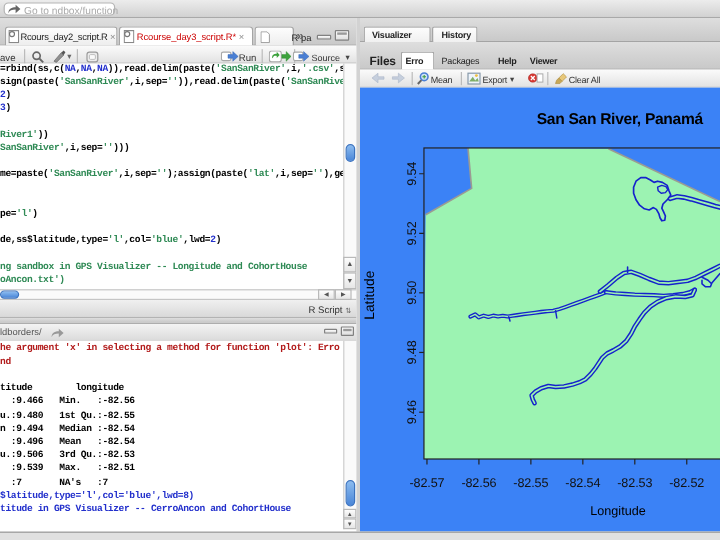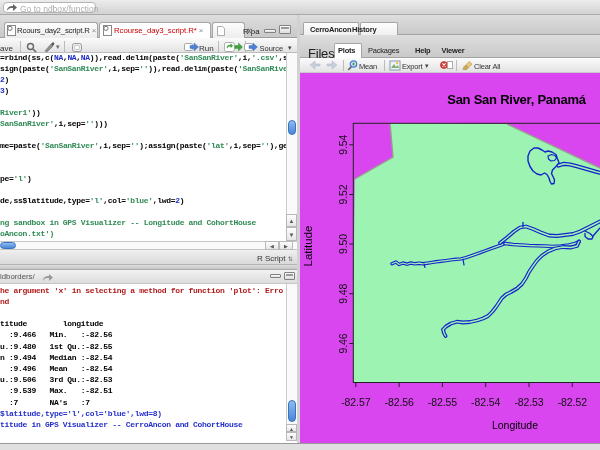--- a/index.html
+++ b/index.html
@@ -145,27 +145,27 @@
 <div class="abs scrolltrack" style="left:286px;top:284px;width:11px;height:157px;border-left:1px solid #ccc"></div>
 <div class="abs bluethumb" style="left:287.5px;top:400px;width:8px;height:22px"></div>
 <div class="abs sbbtn" style="left:286px;top:424px;width:11px;height:8px;font-size:5px;line-height:8px">▲</div>
 <div class="abs sbbtn" style="left:286px;top:432px;width:11px;height:9px;font-size:5px;line-height:9px">▼</div>
 
 <div class="abs" style="left:297px;top:15px;width:3px;height:428px;background:#d2d2d2"></div>
 
 <div class="abs tabbar" style="left:300px;top:15px;width:300px;height:20px;border-bottom:1px solid #a4a4a4"></div>
 <div class="abs" style="left:302.5px;top:22px;width:56px;height:13px;background:linear-gradient(#fdfdfd,#f0f0f0);border:1px solid #a5a5a5;border-bottom:none;border-radius:2px 2px 0 0"></div>
 <div class="abs" style="left:360px;top:22px;width:38px;height:13px;background:linear-gradient(#fdfdfd,#f0f0f0);border:1px solid #a5a5a5;border-bottom:none;border-radius:2px 2px 0 0"></div>
-<div class="abs" style="left:310px;top:24.5px;font-size:7.5px;letter-spacing:-0.2px;font-weight:bold;color:#222">CerroAncon</div>
-<div class="abs" style="left:352px;top:24.5px;font-size:7.5px;letter-spacing:-0.2px;font-weight:bold;color:#222">History</div>
+<div class="abs" style="left:310px;top:24.5px;font-size:7.5px;letter-spacing:-0.2px;font-weight:bold;color:#222">Visualizer</div>
+<div class="abs" style="left:368px;top:24.5px;font-size:7.5px;letter-spacing:-0.2px;font-weight:bold;color:#222">History</div>
 
 <div class="abs tabbar" style="left:300px;top:35px;width:300px;height:23px;border-bottom:1px solid #a4a4a4"></div>
 <div class="abs" style="left:333.5px;top:43px;width:28.5px;height:15px;background:#fff;border:1px solid #a5a5a5;border-bottom:none;border-radius:2px 2px 0 0"></div>
-<div class="abs" style="left:308px;top:46px;font-size:13px;letter-spacing:-0.2px;font-weight:normal;color:#222">Files</div>
-<div class="abs" style="left:338px;top:46px;font-size:7.5px;letter-spacing:-0.2px;font-weight:bold;color:#222">Plots</div>
+<div class="abs" style="left:308px;top:46px;font-size:10px;letter-spacing:-0.2px;font-weight:bold;color:#222">Files</div>
+<div class="abs" style="left:338px;top:46px;font-size:7.5px;letter-spacing:-0.2px;font-weight:bold;color:#222">Erro</div>
 <div class="abs" style="left:368px;top:46px;font-size:7.5px;letter-spacing:-0.2px;font-weight:normal;color:#222">Packages</div>
 <div class="abs" style="left:415px;top:46px;font-size:7.5px;letter-spacing:-0.2px;font-weight:bold;color:#222">Help</div>
 <div class="abs" style="left:441.5px;top:46px;font-size:7.5px;letter-spacing:-0.2px;font-weight:bold;color:#222">Viewer</div>
 
 <div class="abs toolbar2" style="left:300px;top:58px;width:300px;height:15px;border-bottom:1px solid #c9c9c9"></div>
 <svg class="abs" style="left:309px;top:60px" width="12" height="10" viewBox="0 0 12 10">
       <path d="M6 1 L6 4 L11 4 L11 6 L6 6 L6 9 L1 5 Z" fill="#c6cfdd" stroke="#aab6c8" stroke-width="0.5"></path>
     </svg>
 <svg class="abs" style="left:326px;top:60px" width="12" height="10" viewBox="0 0 12 10">
       <path d="M6 1 L6 4 L1 4 L1 6 L6 6 L6 9 L11 5 Z" fill="#c6cfdd" stroke="#aab6c8" stroke-width="0.5"></path>
@@ -192,21 +192,21 @@
 <svg class="abs" style="left:447px;top:61px" width="6" height="8" viewBox="0 0 6 8">
       <rect x="0.5" y="0.5" width="5" height="7" fill="#fff" stroke="#aaa"></rect>
     </svg>
 <div class="abs sep" style="left:456px;top:60px;height:11px"></div>
 <svg class="abs" style="left:462px;top:60px" width="11" height="11" viewBox="0 0 12 11">
       <path d="M8 1 L11 4 L7 8 L4 5 Z" fill="#e8c87a" stroke="#b09040" stroke-width="0.6"></path>
       <path d="M4 5 L7 8 L5 10 L1 10 L2 7 Z" fill="#c8a858" stroke="#b09040" stroke-width="0.6"></path>
     </svg>
 <div class="abs" style="left:474px;top:62px;font-size:7.5px;letter-spacing:-0.2px;color:#333">Clear All</div>
 
-<div class="abs" style="left:300px;top:73px;width:300px;height:370px;background:#d946ef;overflow:hidden">
+<div class="abs" style="left:300px;top:73px;width:300px;height:370px;background:#3b82f6;overflow:hidden">
 <svg width="300" height="370" viewBox="0 0 300 370">
 
   <g>
     <polygon points="90,50.3 93,84 54.7,106 53.3,235.5 53.3,309.5 300,309.5 300,95 207,51" fill="#9cf3b2"></polygon>
 
     <polyline points="90,50.3 93,84 54.7,106" fill="none" stroke="#9b9b93" stroke-width="1.4"></polyline>
     <polyline points="207,51 300,95" fill="none" stroke="#9b9b93" stroke-width="1.4"></polyline>
   </g>
 
   <g fill="none" stroke-linejoin="round" stroke-linecap="round">

